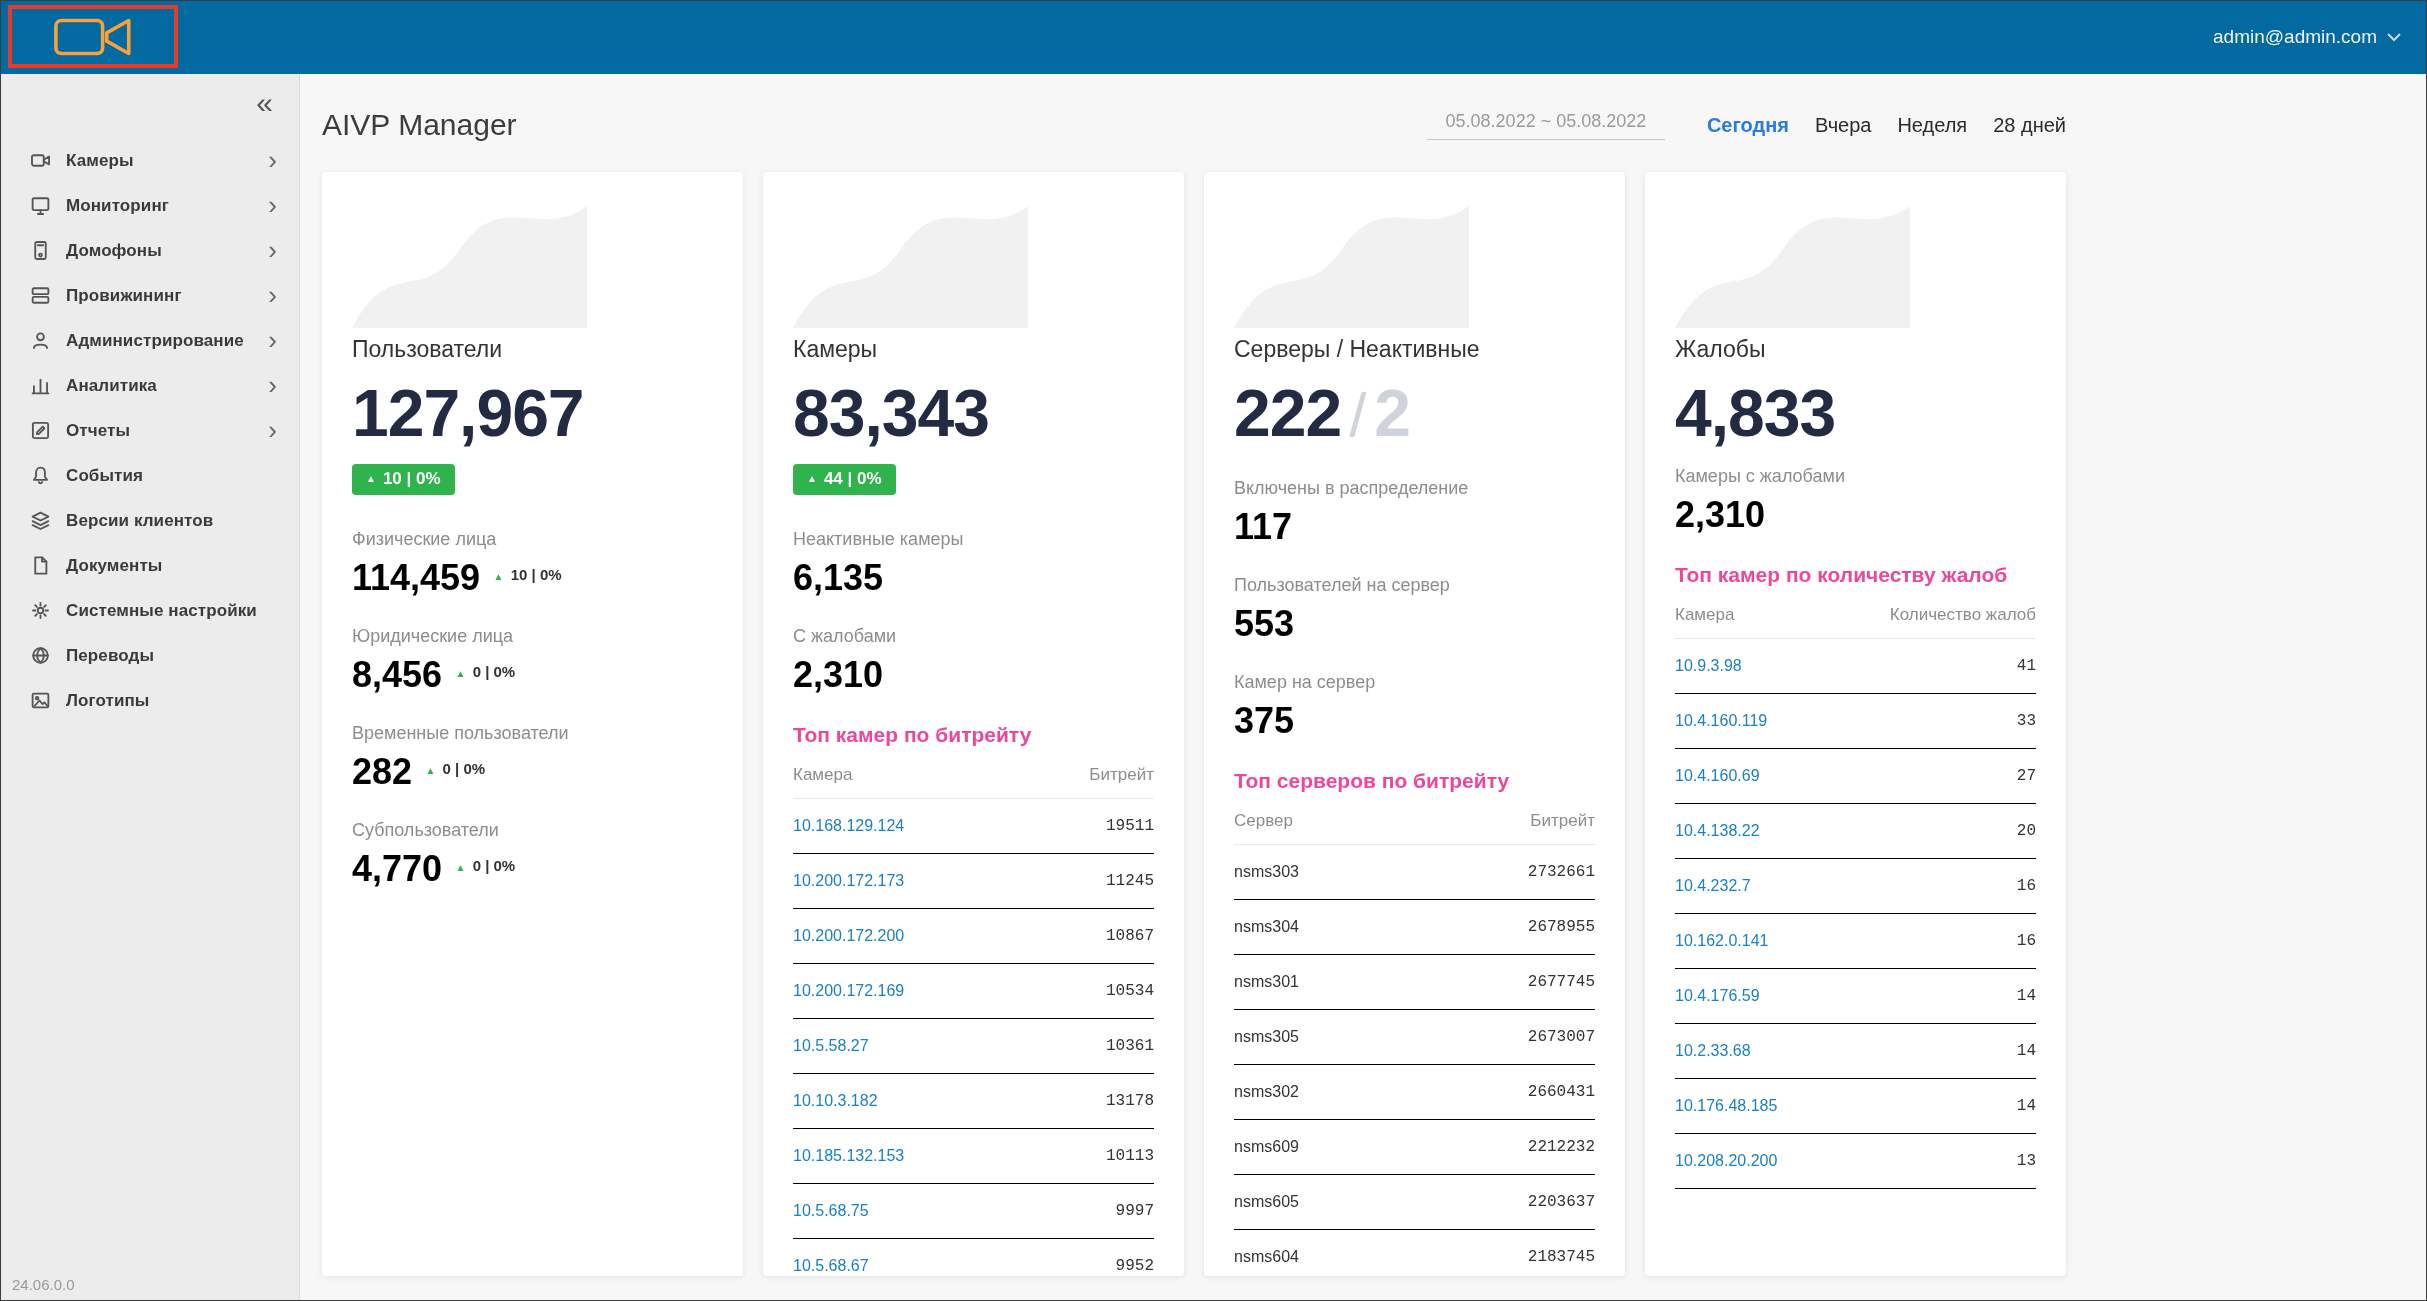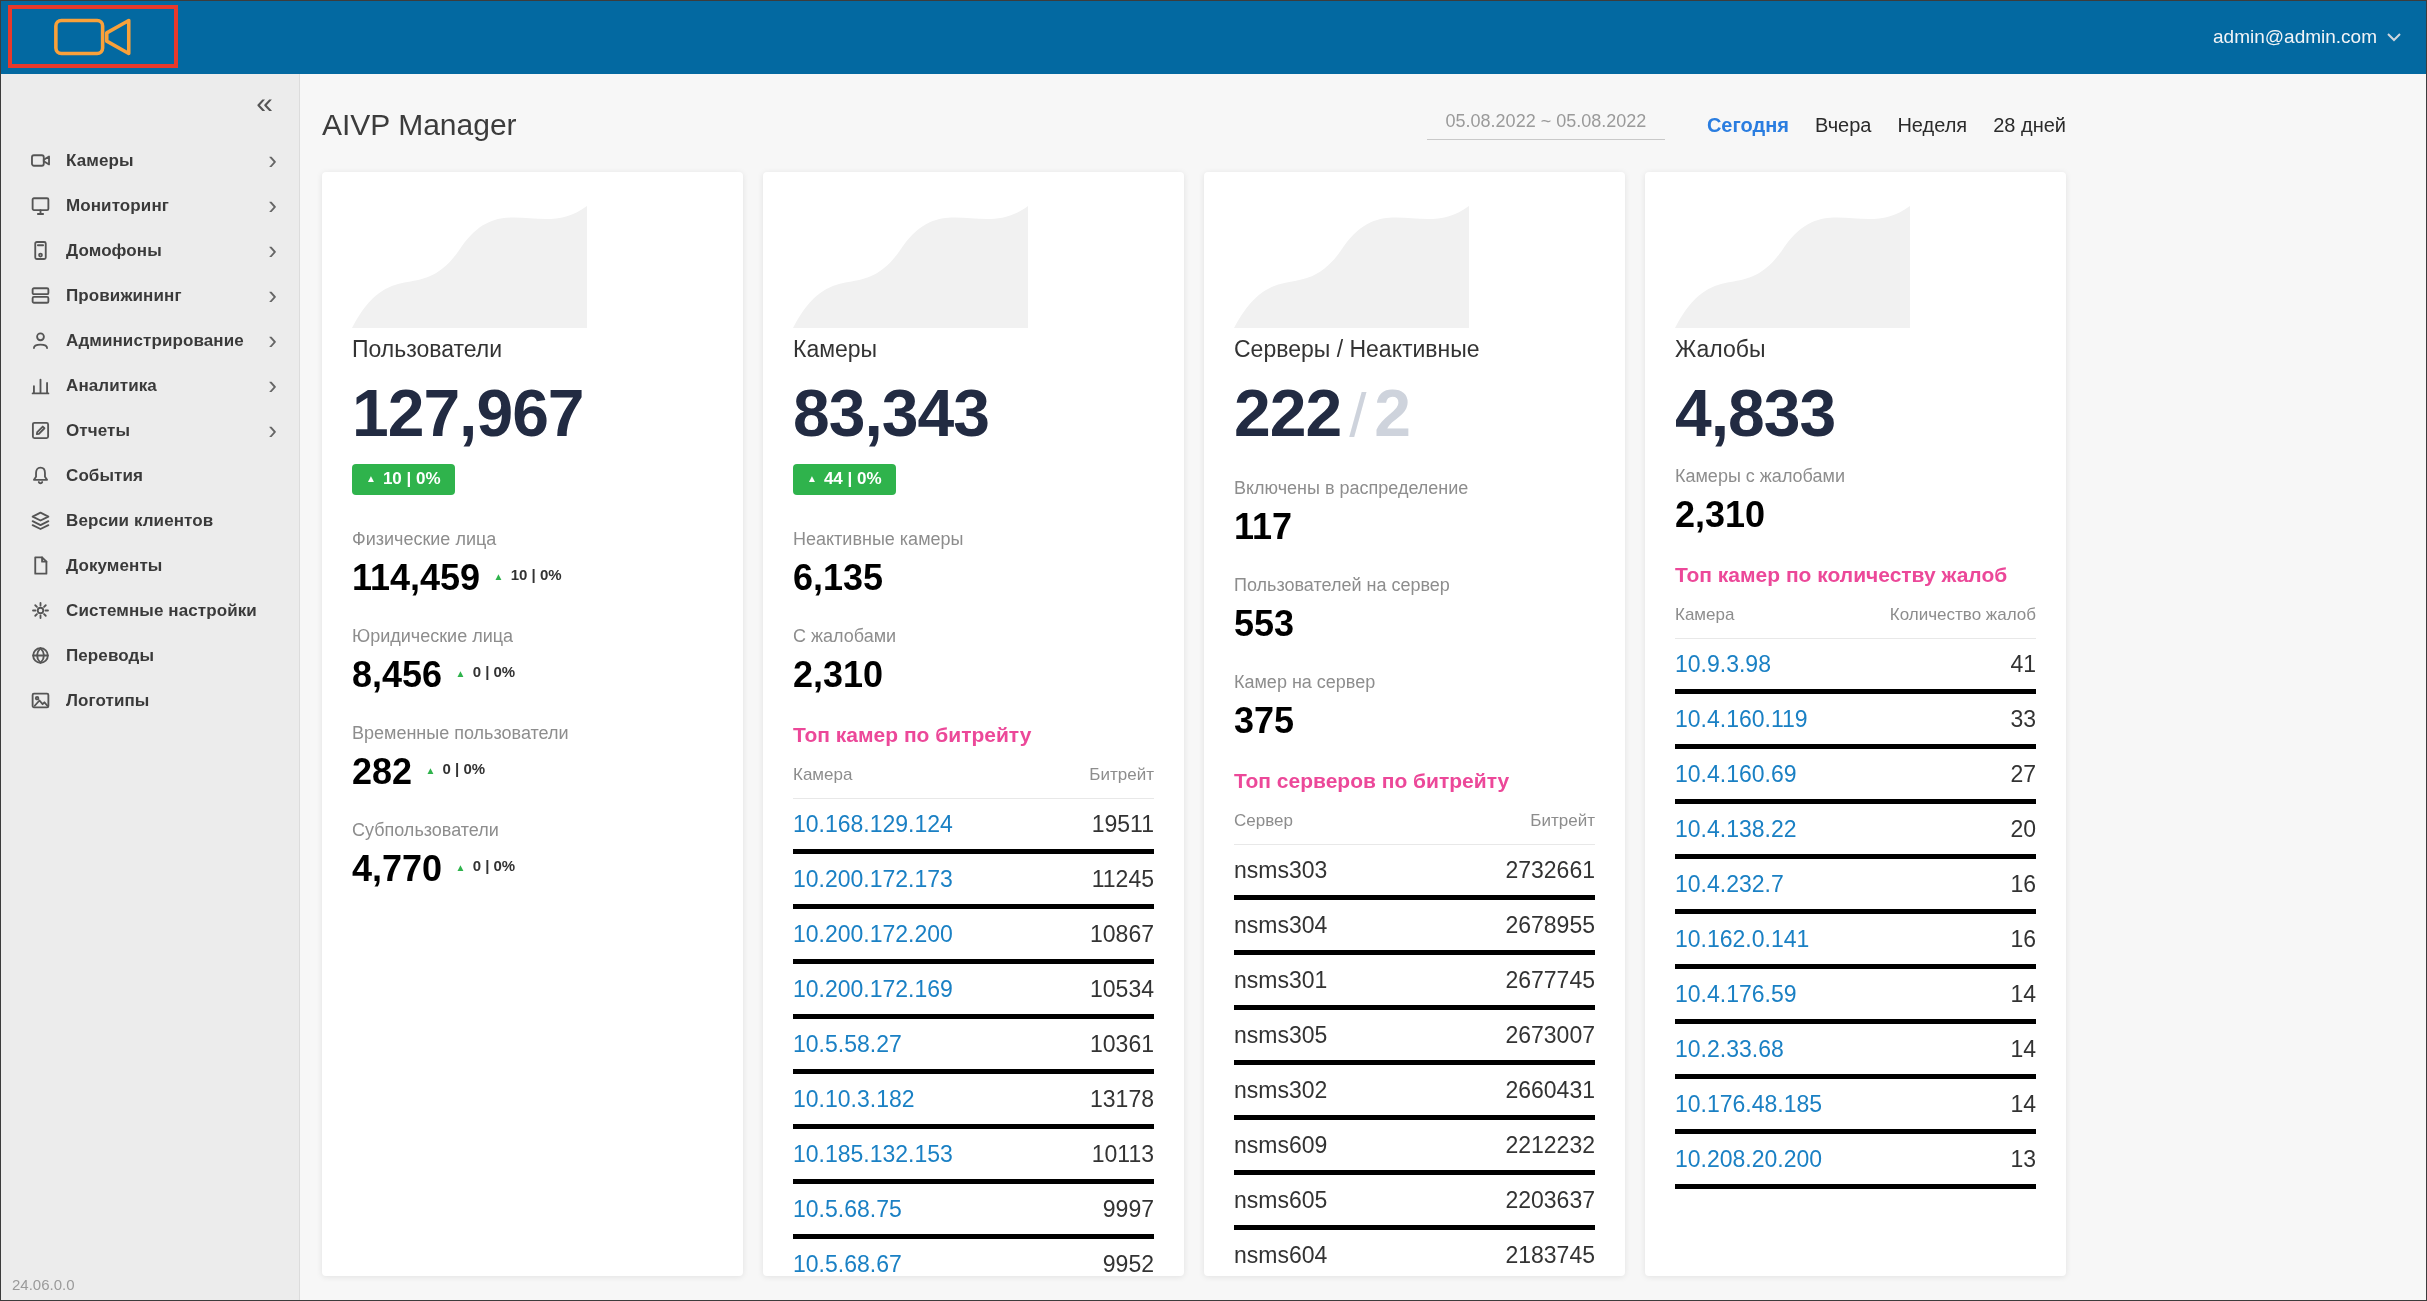--- a/index.html
+++ b/index.html
@@ -55,24 +55,24 @@
   .stats { margin-top:30px; }
   .stat { margin-bottom:27px; }
   .stat-label { color:#8d8d8d; font-size:18px; margin-bottom:7px; }
   .stat-value { font-size:36px; font-weight:700; color:#000000; }
   .stat-delta { font-size:15px; font-weight:600; color:#333; margin-left:9px; position:relative; top:-10px; white-space:nowrap; }
   .stat-delta .tri { color:#2fb34c; font-size:10px; margin-right:3px; }
   .table-title { font-size:21px; font-weight:600; color:#ec4899; margin:26px 0 18px; }
   .thead { display:flex; justify-content:space-between; color:#8d8d8d; font-size:17px; padding-bottom:13px;
            border-bottom:1px solid #e8e8e8; }
   .trow { display:flex; justify-content:space-between; align-items:center; height:55px;
-          border-bottom:5px solid #000000; font-size:23px; }
+          border-bottom:1px solid #000000; font-size:16px; }
   .tname { color:#333; }
   .links .tname { color:#1a80c4; cursor:pointer; }
-  .tval { color:#333; }
+  .tval { color:#333;font-family:Liberation Mono, monospace; }
 </style>
 </head>
 <body>
 
 <div id="frame"></div>
 
 <header class="topbar">
   <div class="logo-box">
     <svg viewBox="0 0 60 32">
       <rect x="3" y="4" width="34" height="24" rx="4"></rect>

